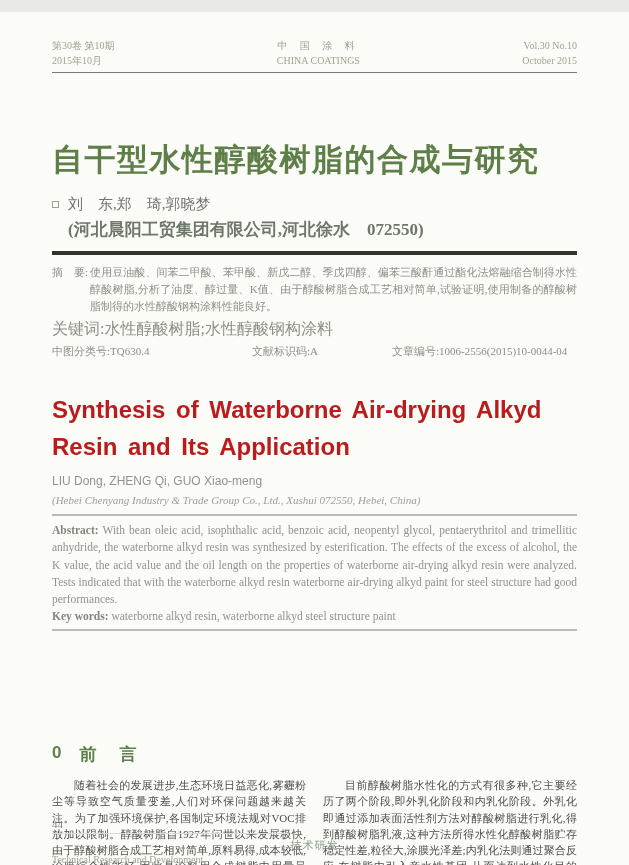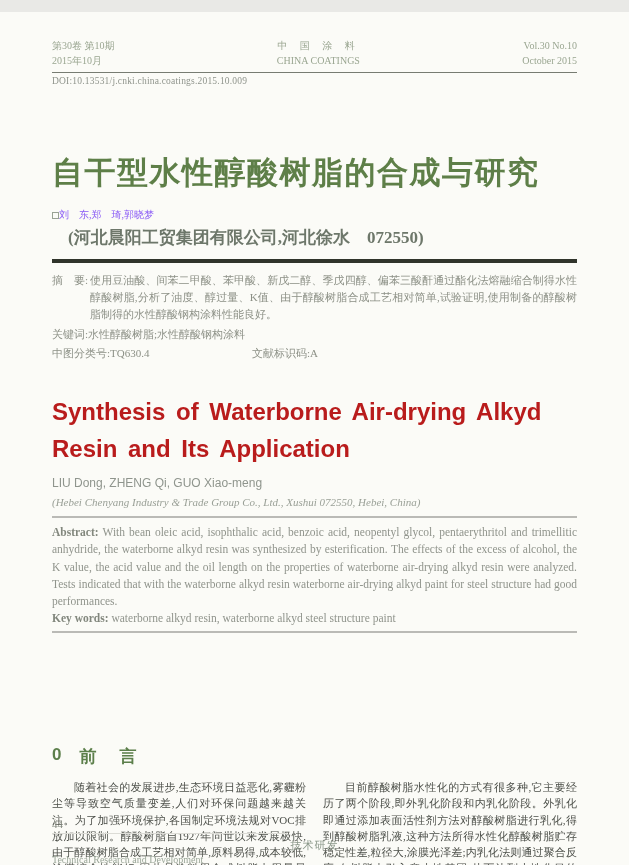--- a/index.html
+++ b/index.html
@@ -19,31 +19,31 @@
   .jh-center .cn { letter-spacing:5px; }
   .header-rule { border:none; border-top:1.5px solid #777c72; margin-top:4px; }
   .doi-line { font-size:9.5px; color:#8f948c; margin-top:3px; letter-spacing:0.2px; }
 
   
   .title-cn {
     margin-top:66px;
     font-family:"Liberation Sans", sans-serif; font-weight:bold;
     font-size:31px; letter-spacing:1.5px; color:#5e7f48;
   }
-  .authors-row { margin-top:14px; display:flex; align-items:center; 
-    font-size:10px; color:#8b5cf6; }
+  .authors-row { margin-top:14px; display:flex; align-items:center; gap:9px;
+    font-size:15px; color:#737373; }
   .author-marker { width:7px; height:7px; border:1px solid #99a294; display:inline-block; }
   .affiliation-cn { margin-top:4px; margin-left:16px; font-size:17px; color:#6d776a;font-weight:bold; }
   .dark-rule { height:3.5px; background:#30342b; border:none; margin-top:10px; }
 
   
   .abstract-cn { margin-top:9px; display:flex; font-size:11px; color:#8c9086; line-height:1.58; }
   .abstract-cn .label { white-space:nowrap; margin-right:2px; }
   .abstract-cn .text { text-align:justify; }
-  .keywords-cn { margin-top:3px; font-size:11px; color:#8c9086; }
+  .keywords-cn { margin-top:3px; font-size:16px; color:#8c9086; }
   .class-row { margin-top:4px; display:flex; font-size:11px; color:#8c9086; }
   .class-row .c1 { width:200px; }
   .class-row .c2 { width:140px; }
 
   
   .title-en {
     margin-top:32px;
     font-family:"Liberation Sans", sans-serif; font-weight:bold;
     font-size:24px; line-height:1.55; word-spacing:4px; color:#b91c1c;
   }
@@ -86,40 +86,40 @@
     <div class="jh-block jh-center">
       <div class="cn">中 国 涂 料</div>
       <div>CHINA COATINGS</div>
     </div>
     <div class="jh-block" style="text-align:right">
       <div>Vol.30 No.10</div>
       <div>October 2015</div>
     </div>
   </div>
   <hr class="header-rule">
-  <div class="doi-line">DOI:10.13531/j.cnki.china.coatings.2015.10.009</div>
 
   <h1 class="title-cn">自干型水性醇酸树脂的合成与研究</h1>
   <div class="authors-row">
     <span class="author-marker"></span>
     <span>刘　东,郑　琦,郭晓梦</span>
   </div>
   <div class="affiliation-cn">(河北晨阳工贸集团有限公司,河北徐水　072550)</div>
   <hr class="dark-rule">
 
   <div class="abstract-cn">
     <span class="label">摘　要:</span>
     <span class="text">使用豆油酸、间苯二甲酸、苯甲酸、新戊二醇、季戊四醇、偏苯三酸酐通过酯化法熔融缩合制得水性醇酸树脂,分析了油度、醇过量、K值、由于醇酸树脂合成工艺相对简单,试验证明,使用制备的醇酸树脂制得的水性醇酸钢构涂料性能良好。</span>
   </div>
   <div class="keywords-cn">
     <span>关键词:</span><span>水性醇酸树脂;水性醇酸钢构涂料</span>
   </div>
   <div class="class-row">
     <span class="c1">中图分类号:TQ630.4</span>
     <span class="c2">文献标识码:A</span>
+    <span class="c3">文章编号:1006-2556(2015)10-0044-04</span>
   </div>
 
   <h2 class="title-en">Synthesis of Waterborne Air-drying Alkyd Resin and Its Application</h2>
   <div class="authors-en">LIU Dong, ZHENG Qi, GUO Xiao-meng</div>
   <div class="affiliation-en">(Hebei Chenyang Industry &amp; Trade Group Co., Ltd., Xushui 072550, Hebei, China)</div>
   <hr class="gray-rule">
   <div class="abstract-en">
     <span class="label">Abstract:</span>
     <span>With bean oleic acid, isophthalic acid, benzoic acid, neopentyl glycol, pentaerythritol and trimellitic anhydride, the waterborne alkyd resin was synthesized by esterification. The effects of the excess of alcohol, the K value, the acid value and the oil length on the properties of waterborne air-drying alkyd resin were analyzed. Tests indicated that with the waterborne alkyd resin waterborne air-drying alkyd paint for steel structure had good performances.</span>
   </div>

